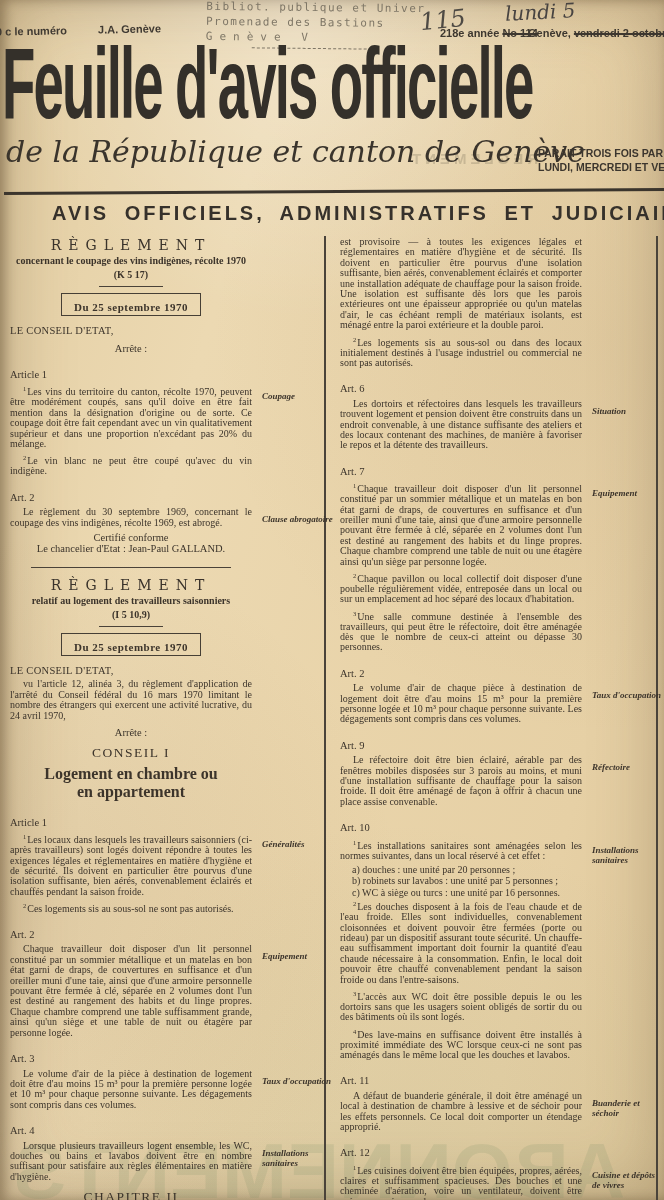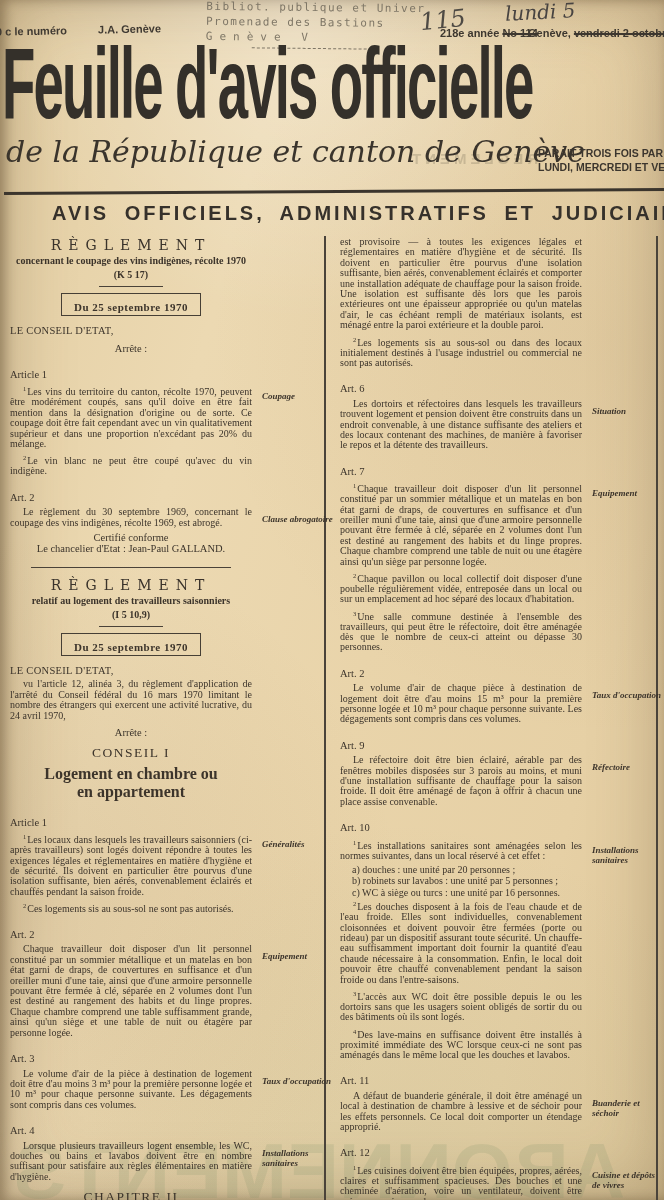--- a/index.html
+++ b/index.html
@@ -168,21 +168,21 @@
       <div class="chapter-title">Logement en chambre ou en appartement</div>
 
       <h3 class="art-head">Article 1</h3>
       <p class="para"><span class="note">Généralités</span><span class="sup">1</span><span>Les locaux dans lesquels les travailleurs saisonniers (ci-après travailleurs) sont logés doivent répondre à toutes les exigences légales et réglementaires en matière d'hygiène et de sécurité. Ils doivent en particulier être pourvus d'une isolation suffisante, bien aérés, convenablement éclairés et chauffés pendant la saison froide.</span></p>
       <p class="para"><span class="sup">2</span><span>Ces logements sis au sous-sol ne sont pas autorisés.</span></p>
 
       <h3 class="art-head">Art. 2</h3>
       <p class="para"><span class="note">Equipement</span><span>Chaque travailleur doit disposer d'un lit personnel constitué par un sommier métallique et un matelas en bon état garni de draps, de couvertures en suffisance et d'un oreiller muni d'une taie, ainsi que d'une armoire personnelle pouvant être fermée à clé, séparée en 2 volumes dont l'un est destiné au rangement des habits et du linge propres. Chaque chambre comprend une table suffisamment grande, ainsi qu'un siège et une table de nuit ou étagère par personne logée.</span></p>
 
       <h3 class="art-head">Art. 3</h3>
-      <p class="para"><span class="note">Taux d'occupation</span><span>Le volume d'air de la pièce à destination de logement doit être d'au moins 3 m³ pour la première personne logée et 10 m³ pour chaque personne suivante. Les dégagements sont compris dans ces volumes.</span></p>
+      <p class="para"><span class="note">Taux d'occupation</span><span>Le volume d'air de la pièce à destination de logement doit être d'au moins 15 m³ pour la première personne logée et 10 m³ pour chaque personne suivante. Les dégagements sont compris dans ces volumes.</span></p>
 
       <h3 class="art-head">Art. 4</h3>
       <p class="para"><span class="note">Installations sanitaires</span><span>Lorsque plusieurs travailleurs logent ensemble, les WC, douches ou bains et lavabos doivent être en nombre suffisant pour satisfaire aux règles élémentaires en matière d'hygiène.</span></p>
 
       <div class="chapter-kicker">CHAPITRE II</div>
       <div class="chapter-title">Logements collectifs</div>
 
     </article>
   </section>
 

